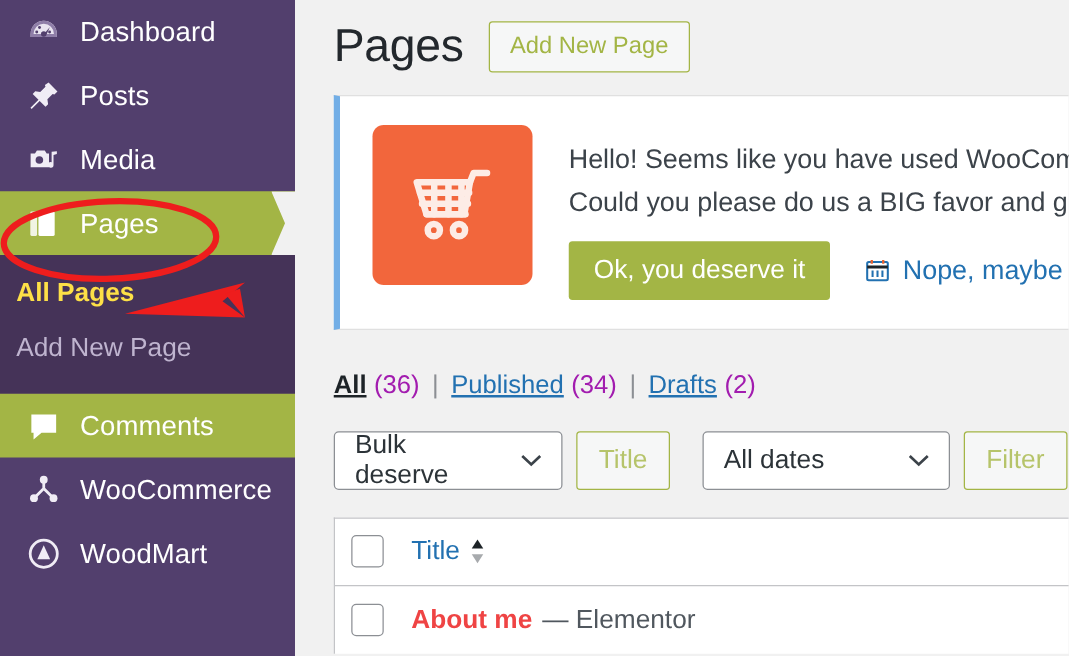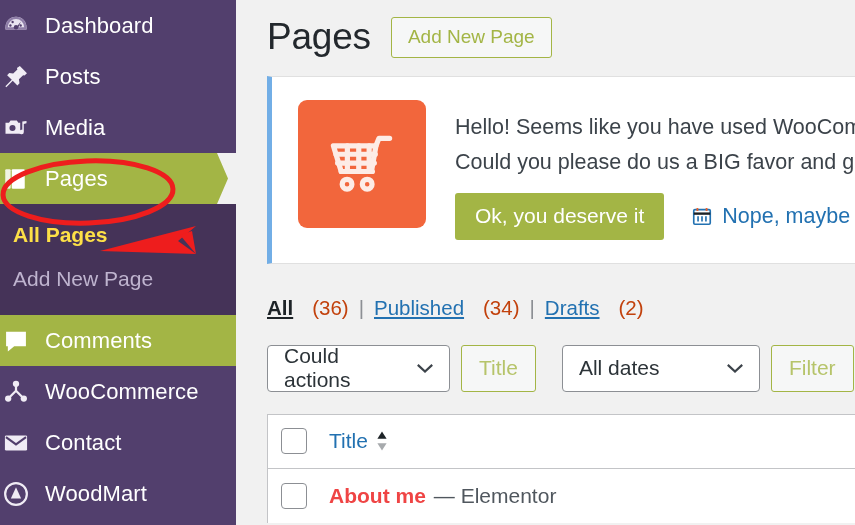--- a/index.html
+++ b/index.html
@@ -18,21 +18,21 @@
     background: #523f6d;
     flex: 0 0 236px;
     position: relative;
     overflow: hidden;
   }
   .menu-item {
     position: relative;
     height: 51px;
     display: flex;
     align-items: center;
-    padding-left: 2px;
+    padding-left: 21px;
     color: #ffffff;
     font-size: 22px;
     letter-spacing: .1px;
   }
   .menu-item .mi-icon {
     width: 40px; height: 30px;
     display: flex; align-items: center; justify-content: flex-start;
     flex: 0 0 40px;
   }
   .menu-item .mi-label { padding-left: 3px; }
@@ -155,21 +155,21 @@
   #filter-links {
     margin-top: 32px;
     font-size: 20.5px;
     color: #50575e;
     display: flex;
     align-items: baseline;
   }
   #filter-links .fl { display: flex; align-items: baseline; }
   #filter-links .fl-label { color: #2271b1; text-decoration: underline; }
   #filter-links .fl.active .fl-label { color: #1d2327; font-weight: bold; }
-  #filter-links .fl-count { color: #c2410c; margin-left: 19px; }
+  #filter-links .fl-count { color: #a21caf; margin-left: 6px; }
   #filter-links .sep { color: #8c8f94; margin: 0 10px; }
 
   
   #bulk-toolbar {
     margin-top: 25px;
     display: flex;
     align-items: center;
   }
   .wp-select {
     position: relative;
@@ -322,29 +322,20 @@
         <svg width="28" height="28" viewBox="0 0 24 24">
           <path d="M12 6v5M12 11L6 17M12 11l6 6" stroke="#f0ecf5" stroke-width="1.9" fill="none"></path>
           <circle cx="12" cy="5" r="2.7" fill="#f0ecf5"></circle>
           <circle cx="5.3" cy="17.6" r="2.7" fill="#f0ecf5"></circle>
           <circle cx="18.7" cy="17.6" r="2.7" fill="#f0ecf5"></circle>
         </svg>
       </span>
       <span class="mi-label">WooCommerce</span>
     </div>
 
-    <div class="menu-item">
-      <span class="mi-icon">
-        <svg width="28" height="28" viewBox="0 0 24 24">
-          <rect x="2.5" y="5.5" width="19" height="13" rx="1.2" fill="#f0ecf5"></rect>
-          <path d="M3.4 7l8.6 6.2L20.6 7" stroke="#523f6d" stroke-width="1.8" fill="none"></path>
-        </svg>
-      </span>
-      <span class="mi-label">Contact</span>
-    </div>
 
     <div class="menu-item">
       <span class="mi-icon">
         <svg width="28" height="28" viewBox="0 0 24 24">
           <circle cx="12" cy="12" r="9.3" fill="none" stroke="#f0ecf5" stroke-width="1.9"></circle>
           <path d="M12 6.2l4.4 9.6H7.6z" fill="#f0ecf5"></path>
         </svg>
       </span>
       <span class="mi-label">WoodMart</span>
     </div>
@@ -403,21 +394,21 @@
       </span>
       <span class="sep">|</span>
       <span class="fl">
         <span class="fl-label">Drafts</span>
         <span class="fl-count">(2)</span>
       </span>
     </div>
 
     <div id="bulk-toolbar">
       <div class="wp-select" style="width:183px">
-        <span>Could actions</span>
+        <span>Bulk deserve</span>
         <span class="chev">
           <svg width="18" height="12" viewBox="0 0 20 12">
               <path d="M2 2.5L10 10l8-7.5" fill="none" stroke="#3c434a" stroke-width="2.4"></path>
             </svg>
         </span>
       </div>
       <button class="ghost-btn">Title</button>
       <div class="wp-select" id="all-dates-select" style="width:198px">
         <span>All dates</span>
         <span class="chev">

